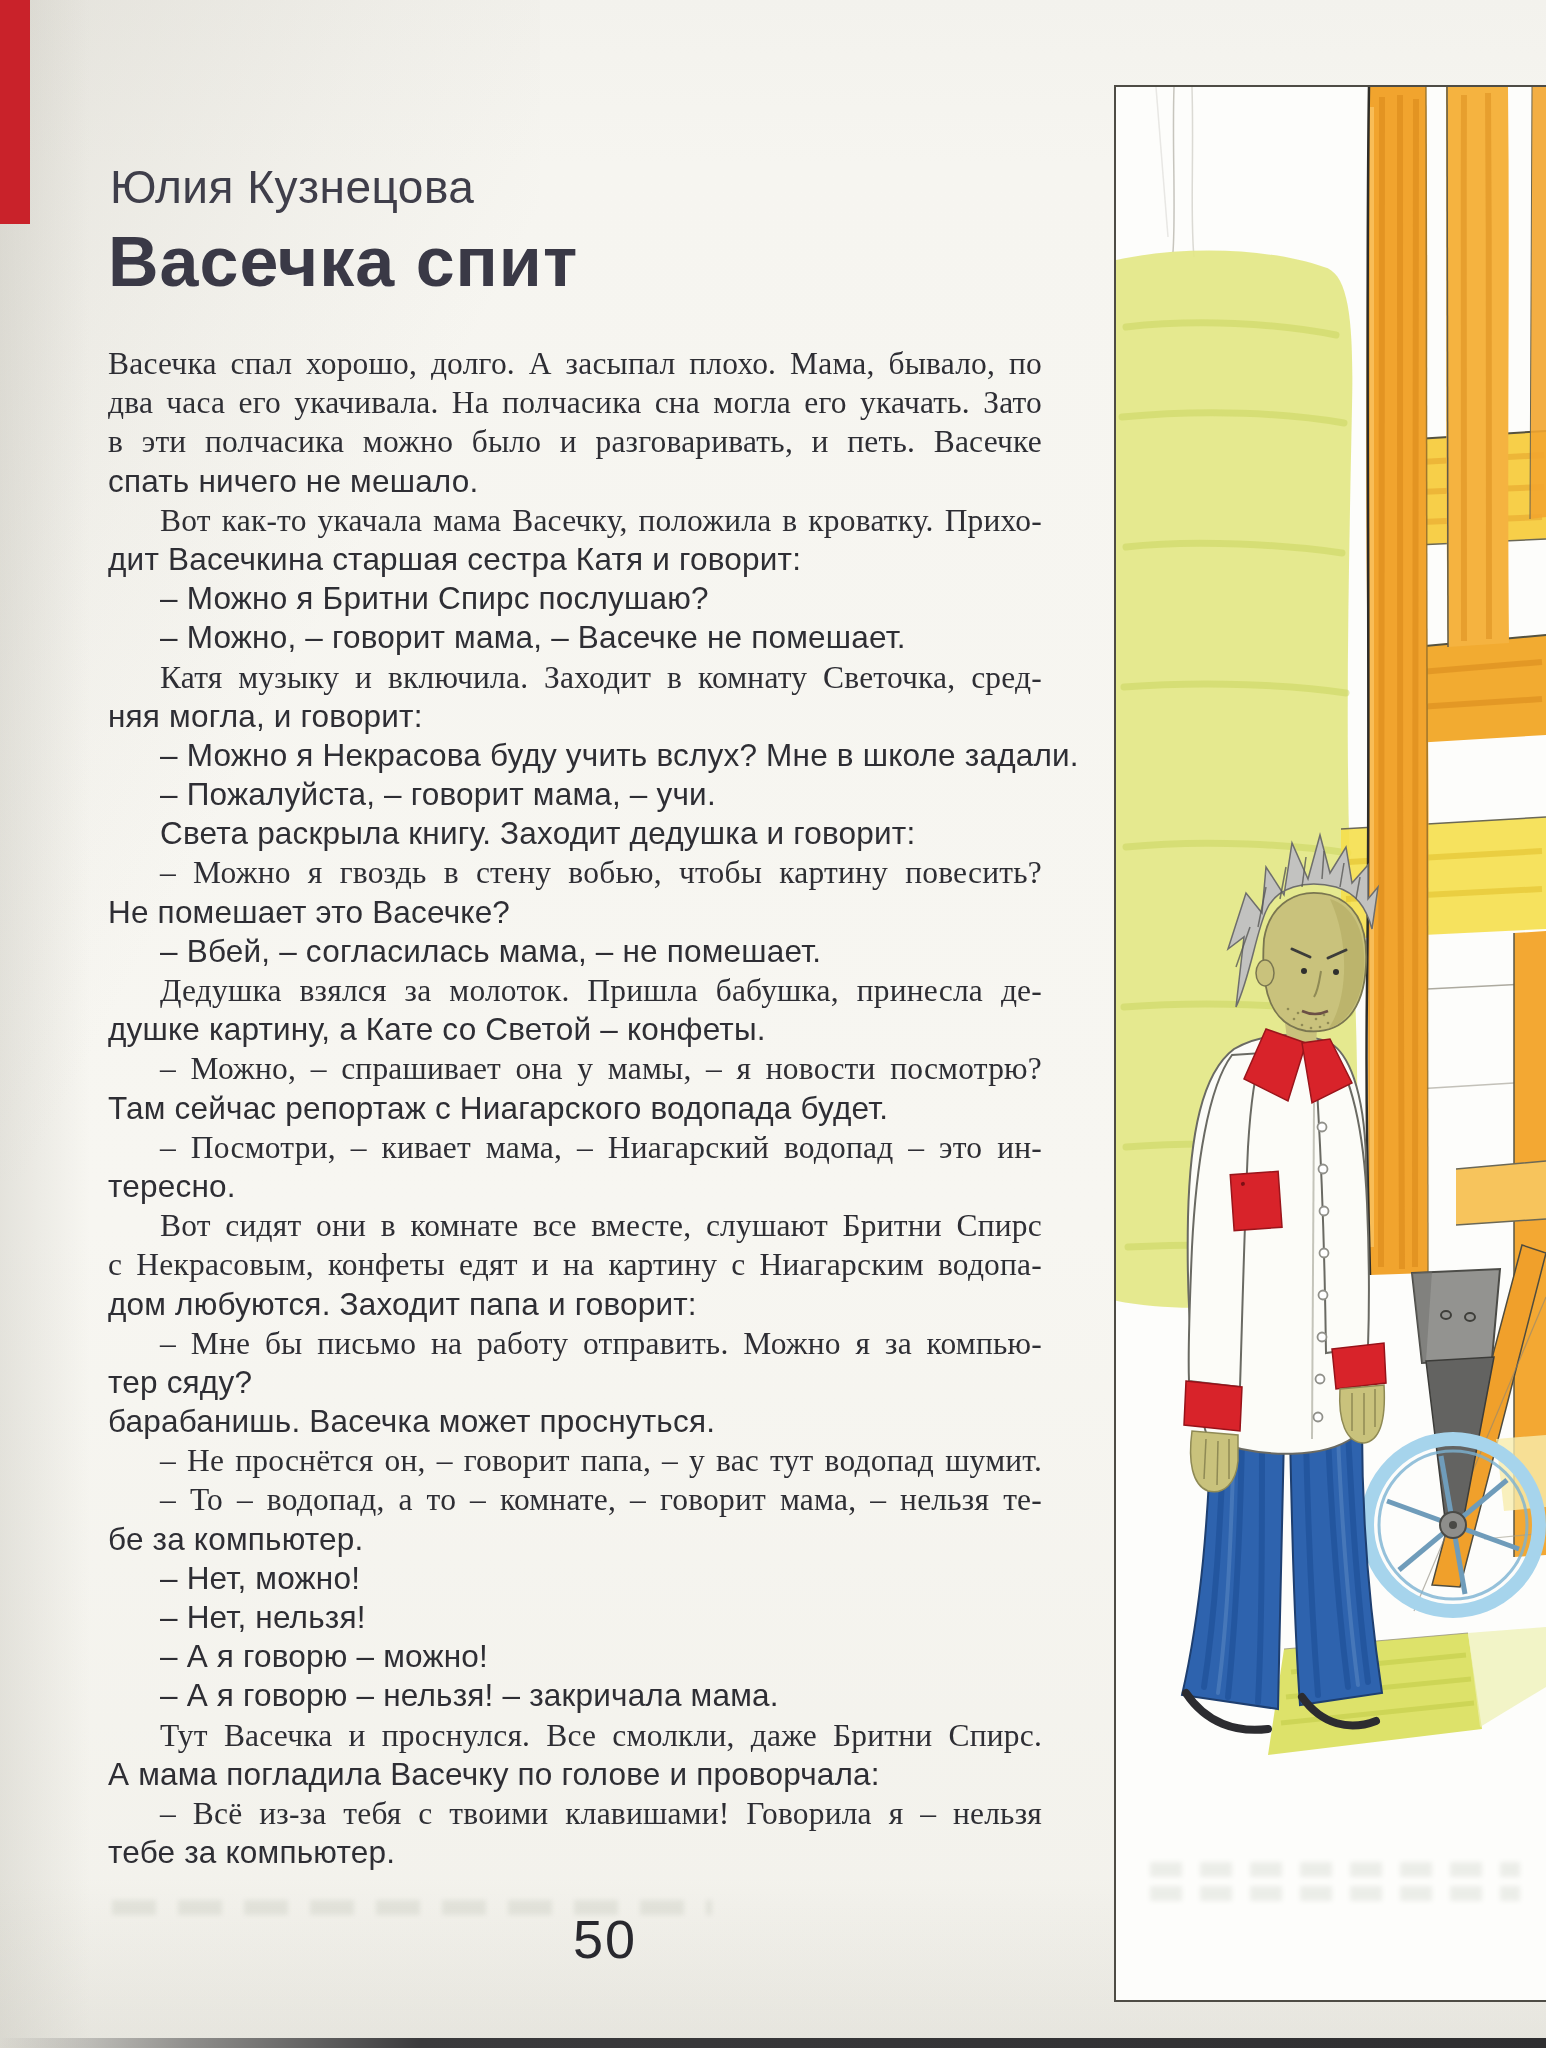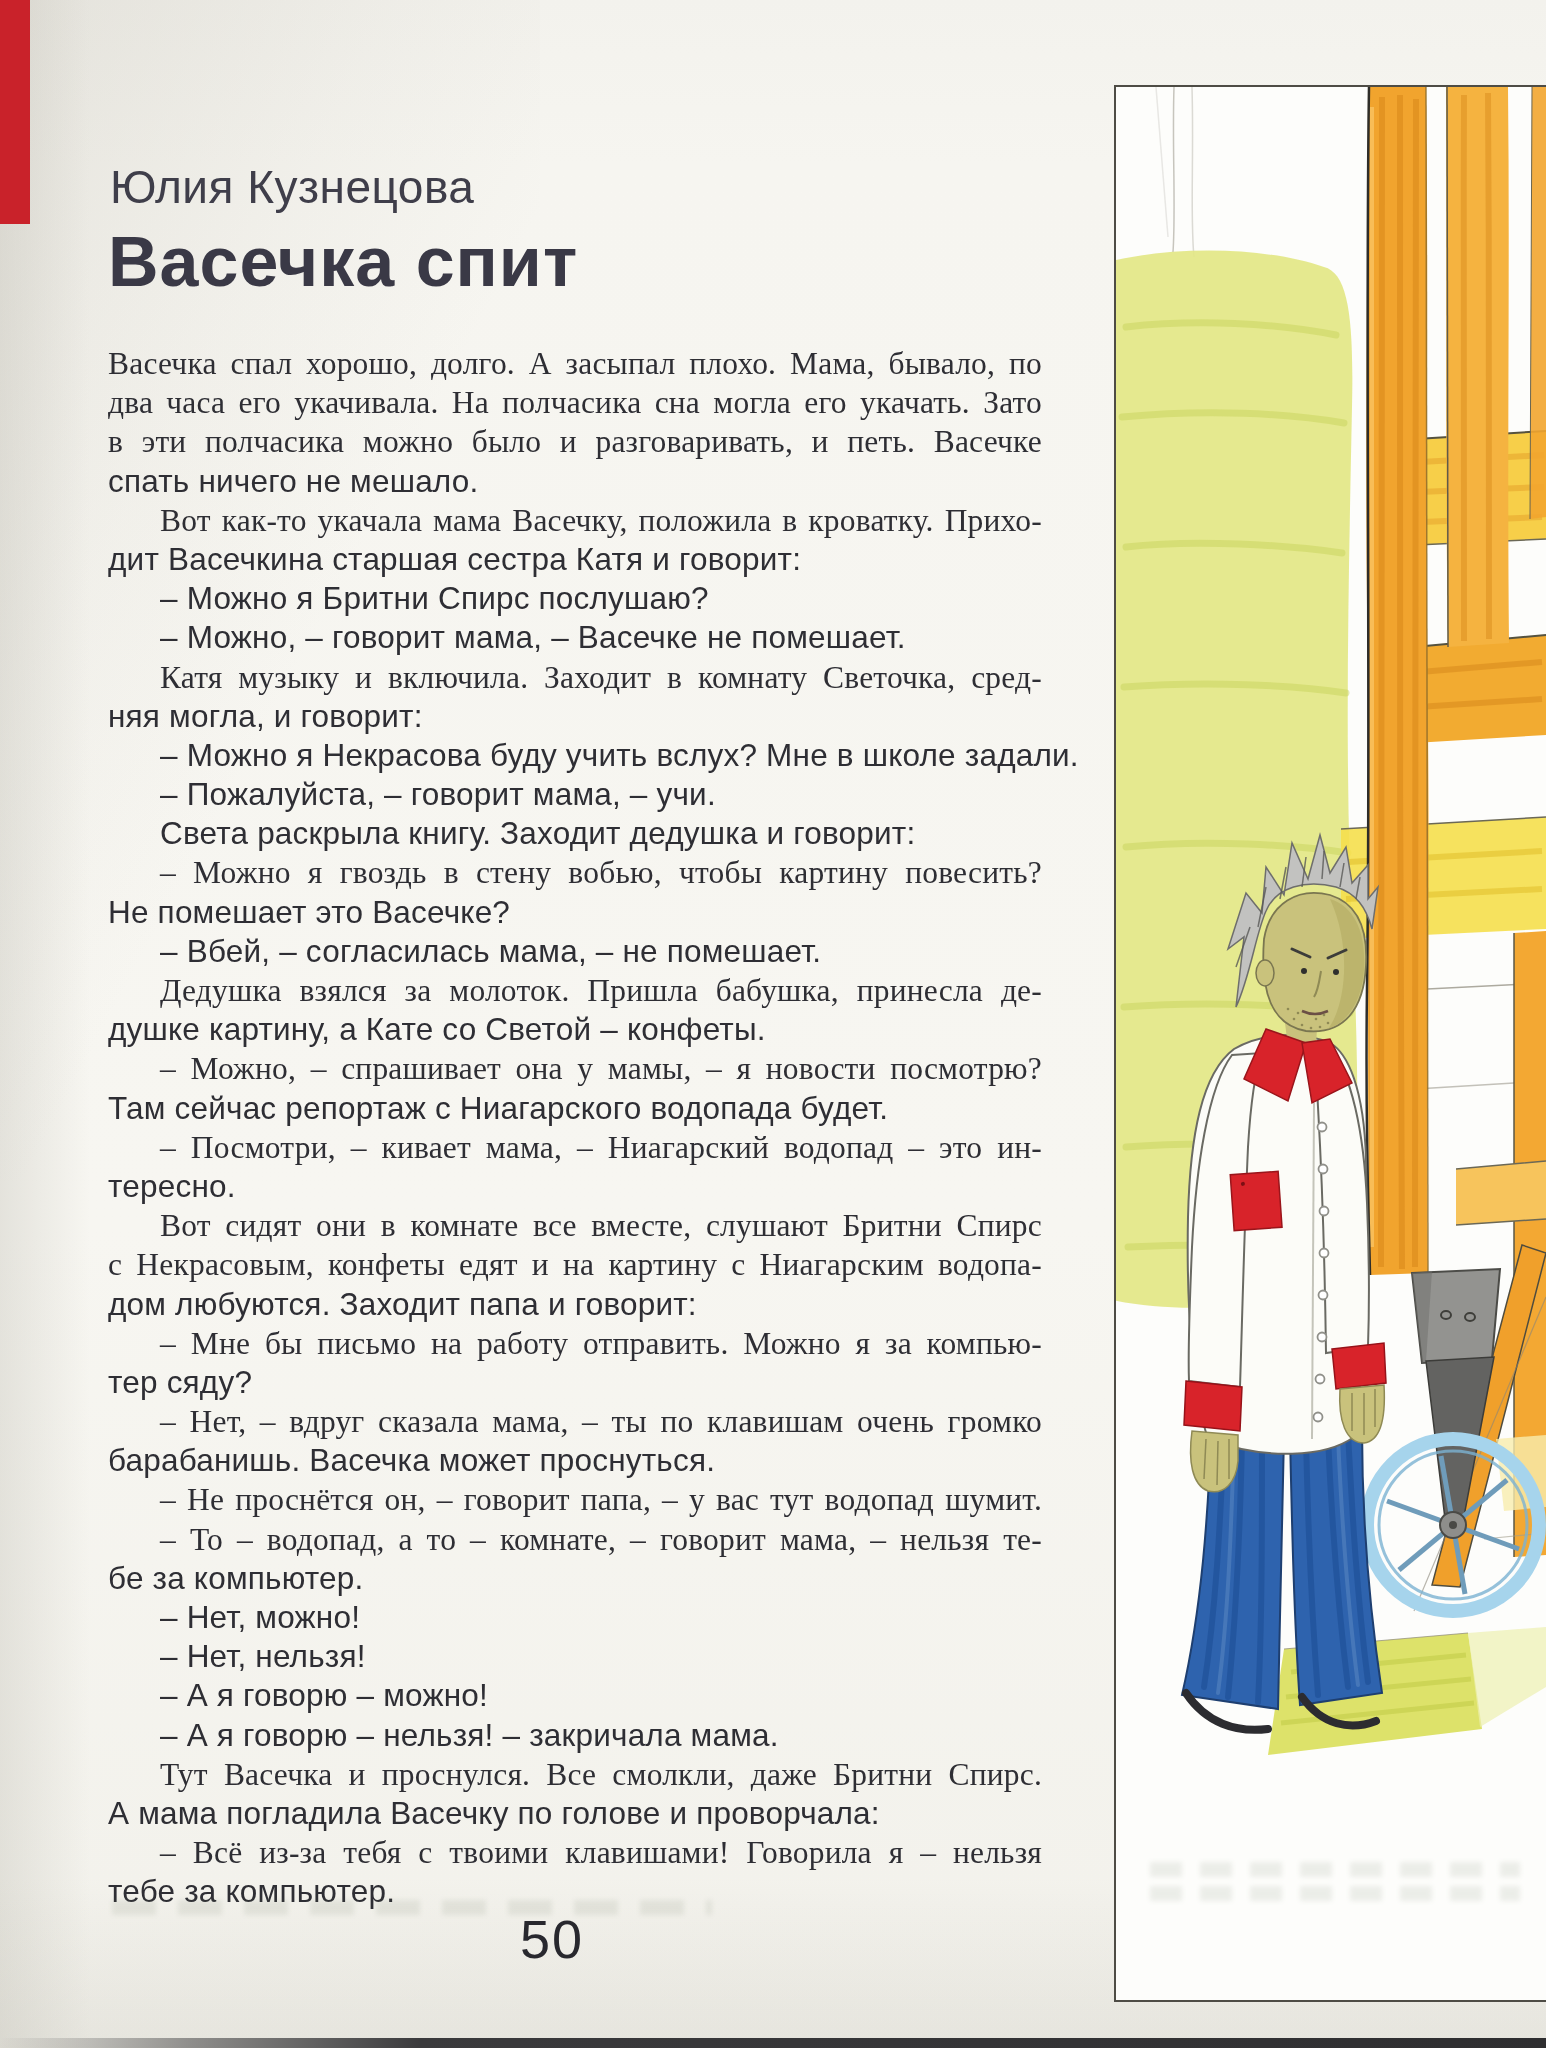--- a/index.html
+++ b/index.html
@@ -17,21 +17,21 @@
   .bottom-strip{position:absolute;left:0;bottom:0;width:100%;height:10px;
     background:linear-gradient(90deg,rgba(56,56,58,0) 0px,rgba(56,56,58,.5) 190px,#3a3a3c 420px,#2e2e30 100%);}
   .text-col{position:absolute;left:108px;top:140px;width:934px;color:#2e2e35;margin-top:20px;}
   .author{font-size:46px;font-weight:400;letter-spacing:.5px;color:#3f3e4a;margin:0 0 8px 2px;}
   .title{font-size:70px;font-weight:700;letter-spacing:1px;color:#3a3946;margin:0 0 42px 0;}
   .story{width:934px;}
   .line{font-size:31.5px;line-height:39.2px;height:39.2px;white-space:nowrap;
         color:#2e2e34;letter-spacing:.2px;}
   .line.j{white-space:normal;text-align:justify;text-align-last:justify;font-family:Liberation Serif, serif;-moz-text-align-last:justify;}
   .line.i{padding-left:52px;}
-  .page-number{position:absolute;left:520px;top:1908px;width:170px;text-align:left;
+  .page-number{position:absolute;left:520px;top:1908px;width:170px;text-align:center;
         font-size:54px;color:#28282e;letter-spacing:2px;}
   .illus{position:absolute;left:1114px;top:85px;width:430px;height:1913px;
         border:2px solid #4e4c45;border-right:none;background:#fdfdfb;overflow:hidden;}
   .illus svg{display:block;}
   .bleed{position:absolute;filter:blur(2.5px);opacity:.11;pointer-events:none;}
   .bleed-row{height:15px;margin-bottom:9px;
         background:repeating-linear-gradient(90deg,#66745a 0 32px,transparent 32px 50px);}
   .bleed-a{left:1150px;top:1862px;width:370px;}
   .bleed-b{left:112px;top:1900px;width:600px;}
   .bleed-b .bleed-row{background:repeating-linear-gradient(90deg,#66745a 0 44px,transparent 44px 66px);}
@@ -71,21 +71,20 @@
         <div class="line">душке картину, а Кате со Светой – конфеты.</div>
         <div class="line j i">– Можно, – спрашивает она у мамы, – я новости посмотрю?</div>
         <div class="line">Там сейчас репортаж с Ниагарского водопада будет.</div>
         <div class="line j i">– Посмотри, – кивает мама, – Ниагарский водопад – это ин-</div>
         <div class="line">тересно.</div>
         <div class="line j i">Вот сидят они в комнате все вместе, слушают Бритни Спирс</div>
         <div class="line j">с Некрасовым, конфеты едят и на картину с Ниагарским водопа-</div>
         <div class="line">дом любуются. Заходит папа и говорит:</div>
         <div class="line j i">– Мне бы письмо на работу отправить. Можно я за компью-</div>
         <div class="line">тер сяду?</div>
-        <div class="line j i">– Нет, – вдруг сказала мама, – ты по клавишам очень громко</div>
         <div class="line">барабанишь. Васечка может проснуться.</div>
         <div class="line j i">– Не проснётся он, – говорит папа, – у вас тут водопад шумит.</div>
         <div class="line j i">– То – водопад, а то – комнате, – говорит мама, – нельзя те-</div>
         <div class="line">бе за компьютер.</div>
         <div class="line i">– Нет, можно!</div>
         <div class="line i">– Нет, нельзя!</div>
         <div class="line i">– А я говорю – можно!</div>
         <div class="line i">– А я говорю – нельзя! – закричала мама.</div>
         <div class="line j i">Тут Васечка и проснулся. Все смолкли, даже Бритни Спирс.</div>
         <div class="line">А мама погладила Васечку по голове и проворчала:</div>

